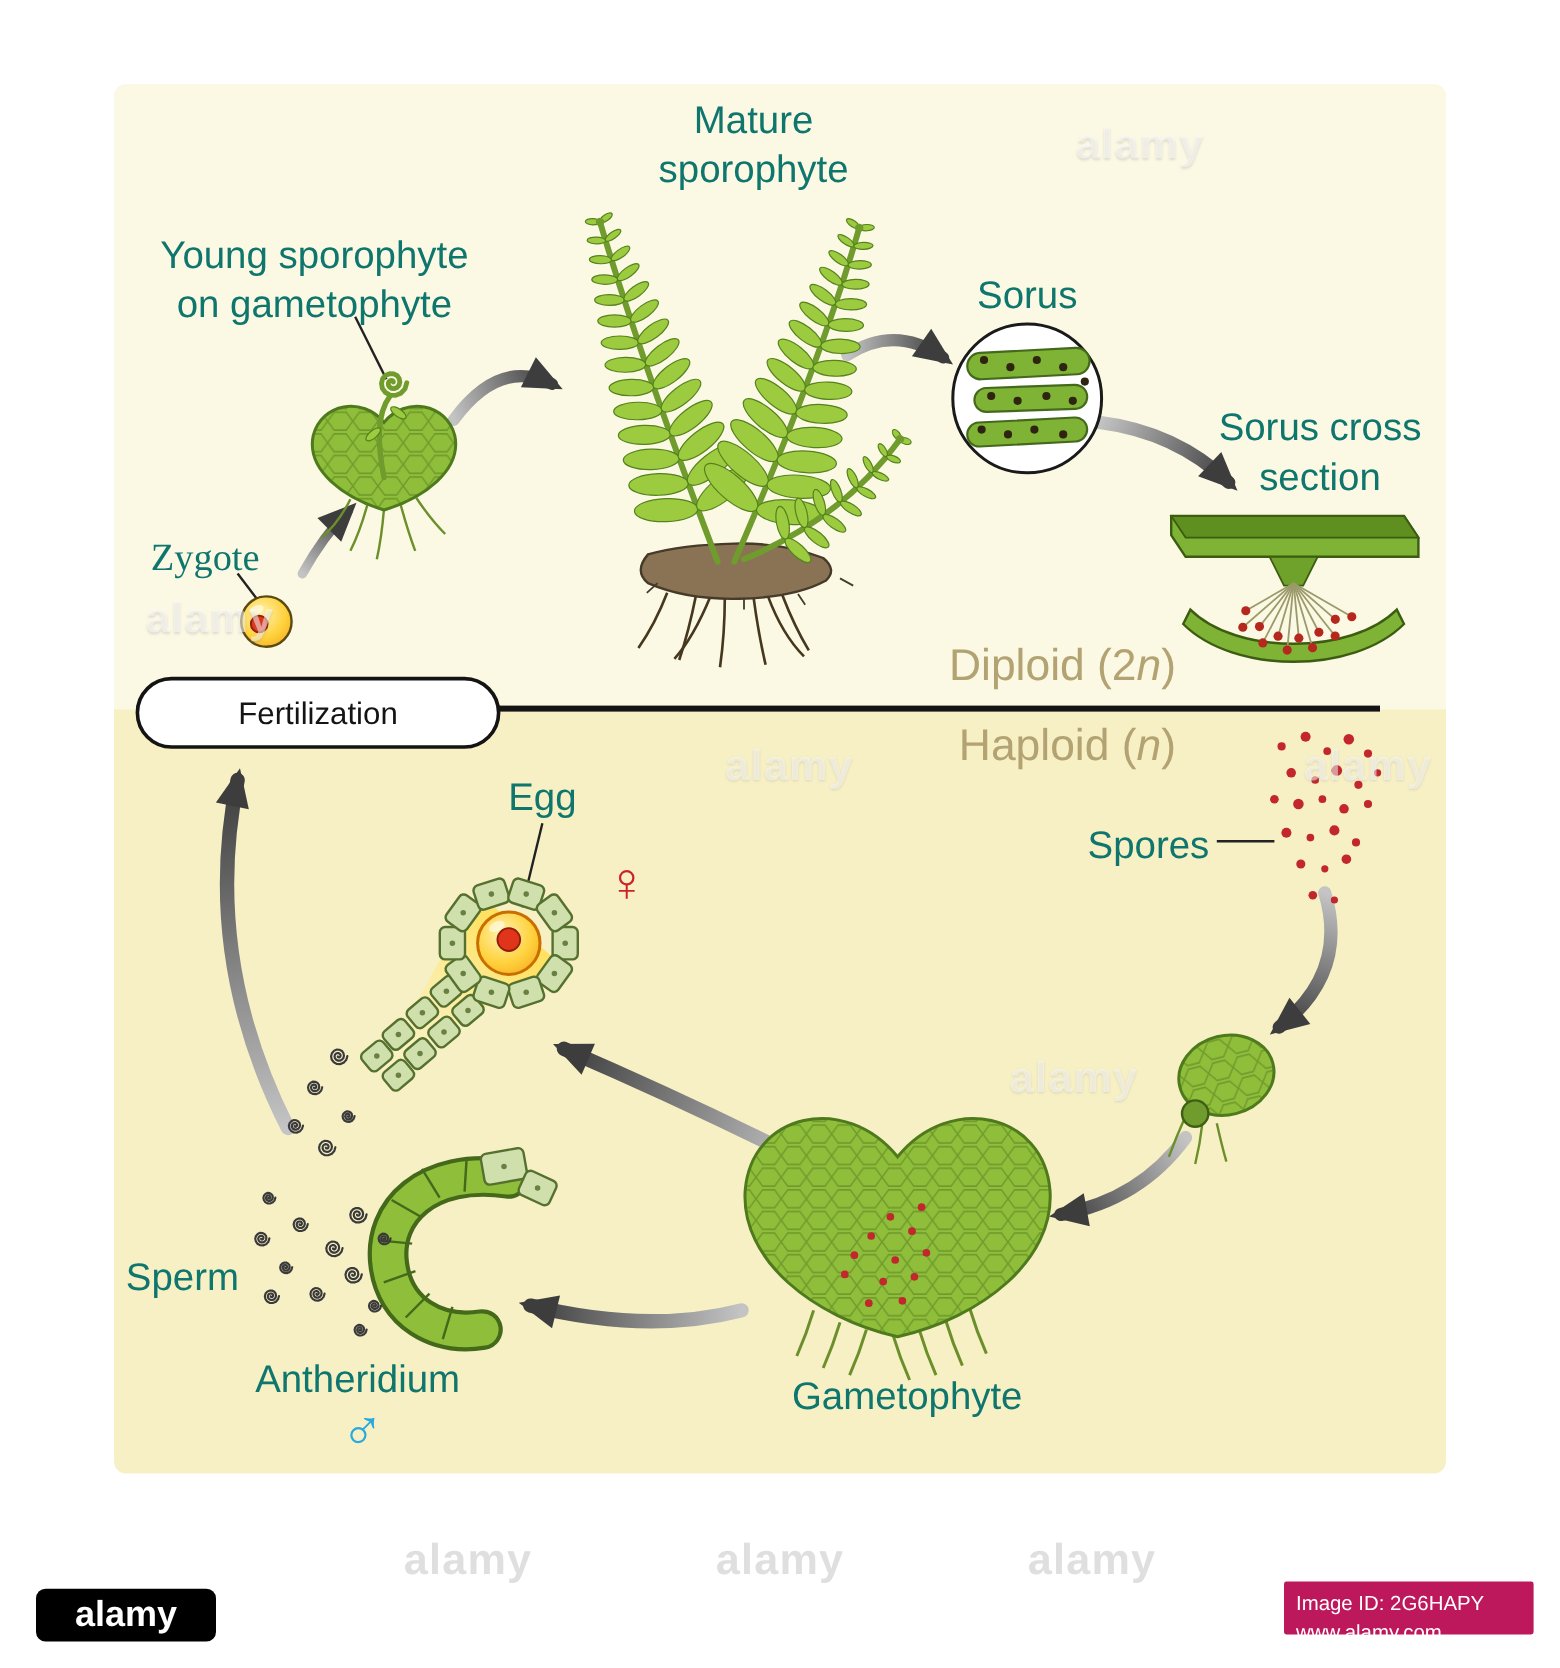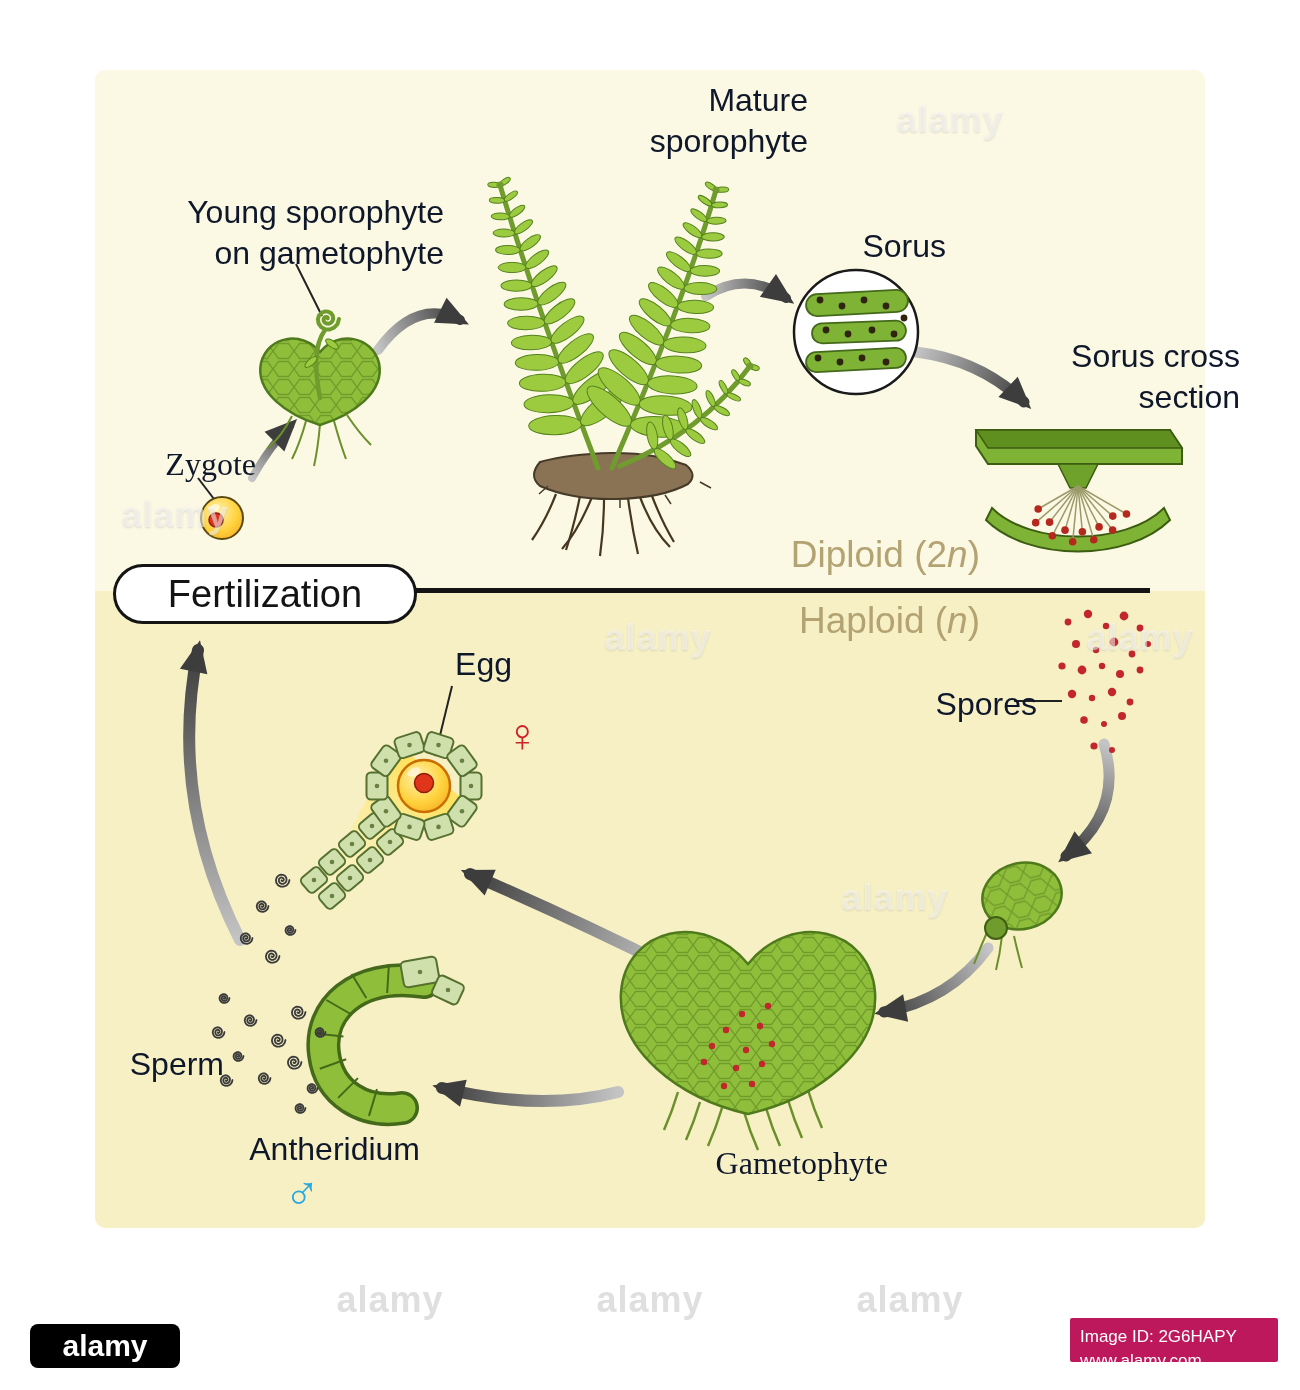--- a/index.html
+++ b/index.html
@@ -4,24 +4,24 @@
 <style>
   html,body{margin:0;padding:0;background:#fff;}
   .canvas{position:relative;width:1300px;height:1390px;background:#ffffff;
     font-family:"Liberation Sans",sans-serif;overflow:hidden;}
   .panel-top{position:absolute;left:95px;top:70px;width:1110px;height:521px;
     background:#FBF8E3;border-radius:10px 10px 0 0;z-index:1;}
   .panel-bottom{position:absolute;left:95px;top:591px;width:1110px;height:637px;
     background:#F7F0C5;border-radius:0 0 10px 10px;z-index:1;}
   .divider{position:absolute;left:150px;top:588px;width:1000px;height:5px;background:#141414;z-index:2;}
   #art{position:absolute;left:0;top:0;z-index:2;}
-  .lbl{position:absolute;color:#0f172a;font-size:32px;line-height:1.28;
-    text-align:right;white-space:pre-line;z-index:4;}
+  .lbl{position:absolute;color:#0f766e;font-size:32px;line-height:1.28;
+    text-align:center;white-space:pre-line;z-index:4;}
   .pill{position:absolute;background:#ffffff;border:3px solid #141414;border-radius:34px;
-    display:flex;align-items:center;justify-content:center;font-size:38px;color:#141414;z-index:3;}
+    display:flex;align-items:center;justify-content:center;font-size:26px;color:#141414;z-index:3;}
   .ploidy{position:absolute;color:#B3A372;font-size:37px;text-align:right;z-index:4;}
   .ploidy i{font-style:italic;}
   .sym{position:absolute;z-index:4;font-weight:bold;}
   .sym-female{color:#CC2229;font-size:46px;}
   .sym-male{color:#29A9E0;font-size:48px;}
   .wm{position:absolute;color:rgba(255,255,255,0.48);font-size:36px;font-weight:bold;
     letter-spacing:1px;z-index:5;transform:translate(-50%,-50%);
     text-shadow:0 1px 2px rgba(140,140,140,0.25);}
   .wm.gray{color:rgba(185,185,185,0.45);text-shadow:none;}
   .brandbox{position:absolute;left:30px;top:1324px;width:150px;height:44px;background:#000;
@@ -407,21 +407,21 @@
   <div class="lbl" style="left:80px;top:192px;width:364px;">Young sporophyte
 on gametophyte</div>
   <div class="lbl" style="left:86px;top:444px;width:170px;font-family:Liberation Serif, serif;">Zygote</div>
   <div class="lbl" style="left:766px;top:226px;width:180px;">Sorus</div>
   <div class="lbl" style="left:960px;top:336px;width:280px;">Sorus cross
 section</div>
   <div class="lbl" style="left:877px;top:684px;width:160px;">Spores</div>
   <div class="lbl" style="left:392px;top:644px;width:120px;">Egg</div>
   <div class="lbl" style="left:80px;top:1044px;width:144px;">Sperm</div>
   <div class="lbl" style="left:176px;top:1129px;width:244px;">Antheridium</div>
-  <div class="lbl" style="left:624px;top:1143px;width:264px;font-family:Liberation Serif, serif;">Gametophyte</div>
+  <div class="lbl" style="left:624px;top:1143px;width:264px;">Gametophyte</div>
 
   <div class="sym sym-female" style="left:505px;top:708px;">♀</div>
   <div class="sym sym-male" style="left:284px;top:1164px;">♂</div>
 
   <div class="pill" style="left:113px;top:564px;width:298px;height:54px;">
     <span>Fertilization</span>
   </div>
 
   <div class="ploidy" style="left:650px;top:534px;width:330px;">
     <span>Diploid (2</span><i>n</i><span>)</span>

